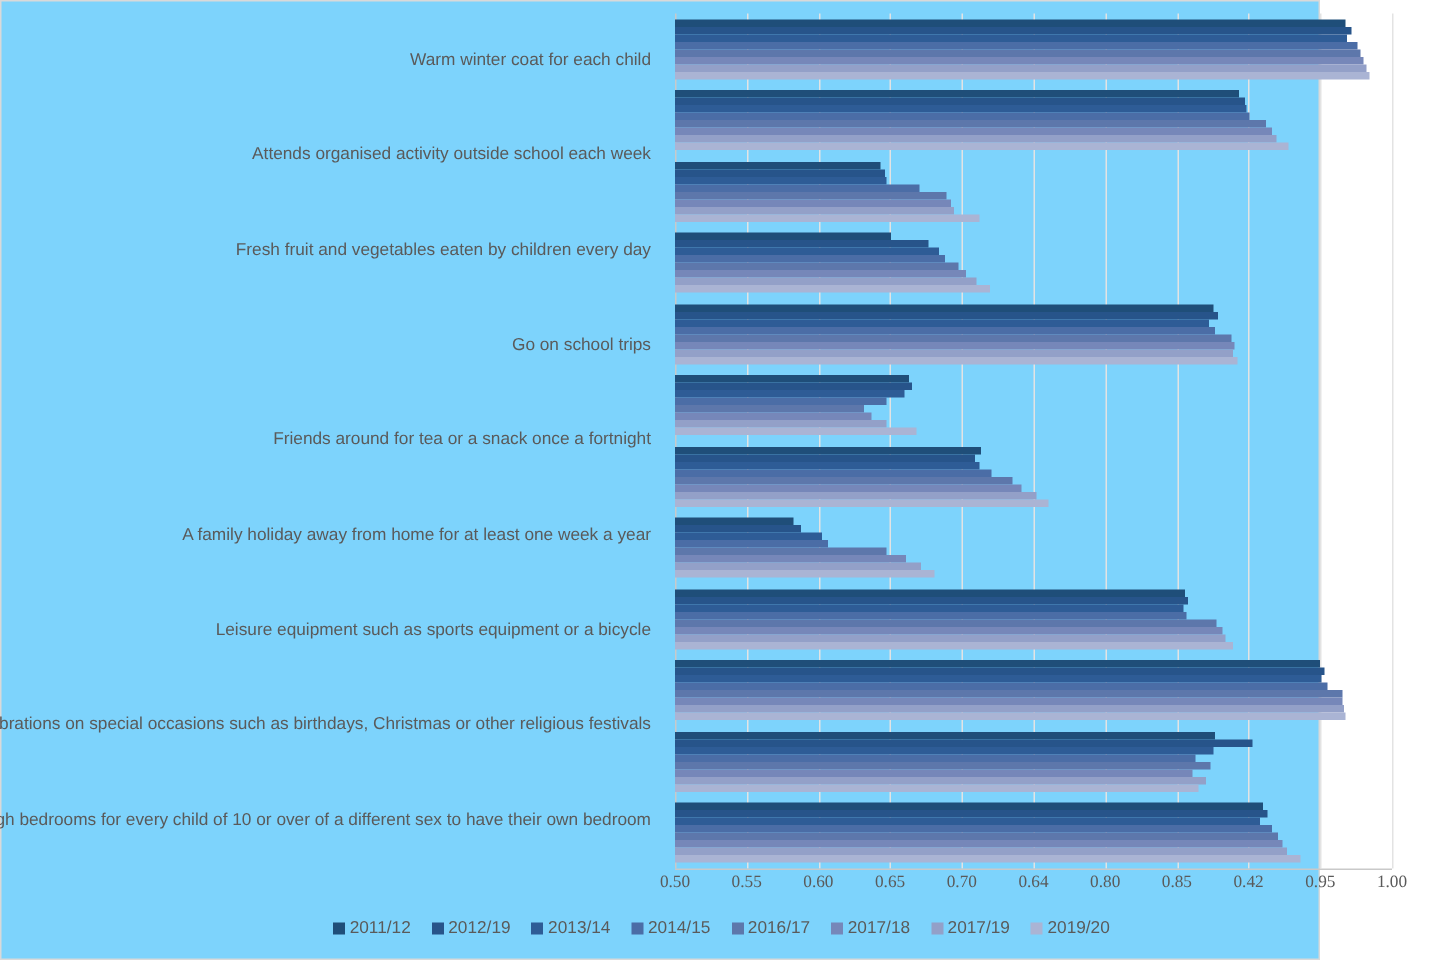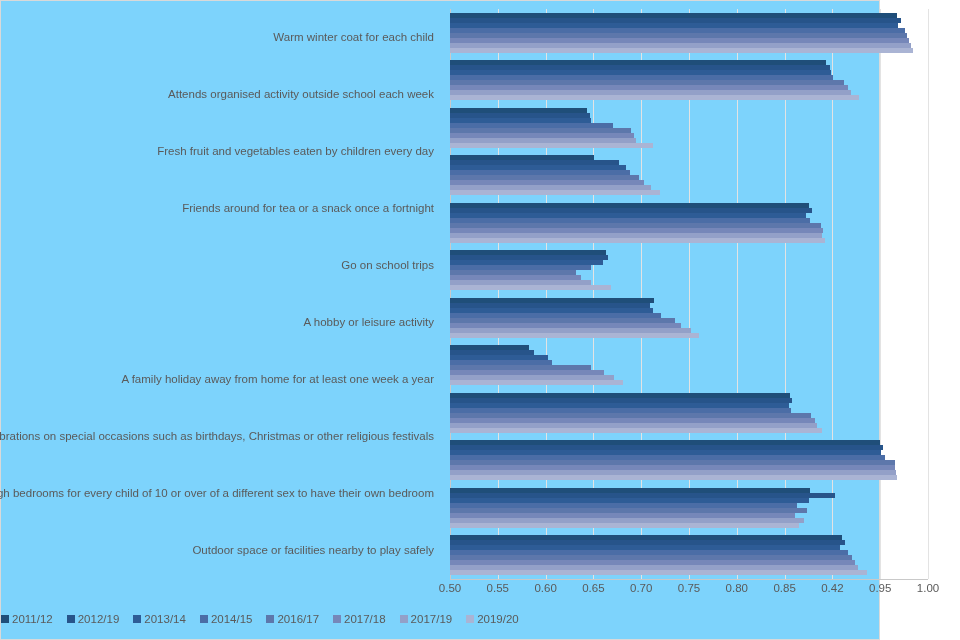--- a/index.html
+++ b/index.html
@@ -114,39 +114,41 @@
     min-width: 0;
   }
 
   
   .xticks {
     position: absolute;
     left: 449px;
     top: 581px;
     width: 478px;
     height: 18px;
+    font-family: Liberation Serif, serif;
   }
   .xtick {
     position: absolute;
     top: 0;
     transform: translateX(-50%);
     font-size: 11.5px;
     color: #5a5a5a;
     white-space: nowrap;
   }
 
   
   .legend {
     position: absolute;
     left: 0;
     top: 608px;
     width: 960px;
     height: 20px;
     display: flex;
     align-items: center;
+    justify-content: center;
     gap: 14px;
   }
   .legend-item {
     display: flex;
     align-items: center;
     gap: 3px;
     font-size: 11.5px;
     color: #5a5a5a;
     white-space: nowrap;
   }
@@ -160,27 +162,26 @@
 <body>
 
 <div id="chart-root">
 
   <div class="plot-wrap">
 
     <div class="cat-labels">
         <div class="cat-label">Warm winter coat for each child</div>
         <div class="cat-label">Attends organised activity outside school each week</div>
         <div class="cat-label">Fresh fruit and vegetables eaten by children every day</div>
+        <div class="cat-label">Go on school trips</div>
         <div class="cat-label">Friends around for tea or a snack once a fortnight</div>
-        <div class="cat-label">Go on school trips</div>
-        <div class="cat-label">A hobby or leisure activity</div>
         <div class="cat-label">A family holiday away from home for at least one week a year</div>
+        <div class="cat-label">Leisure equipment such as sports equipment or a bicycle</div>
         <div class="cat-label">Celebrations on special occasions such as birthdays, Christmas or other religious festivals</div>
         <div class="cat-label">Enough bedrooms for every child of 10 or over of a different sex to have their own bedroom</div>
-        <div class="cat-label">Outdoor space or facilities nearby to play safely</div>
       </div>
 
     <div class="plot-area">
       <div class="gridlines">
           <div class="axis-line" style="left: 0px;"></div>
           <div class="gridline" style="left: 47.8px;"></div>
           <div class="gridline" style="left: 95.6px;"></div>
           <div class="gridline" style="left: 143.4px;"></div>
           <div class="gridline" style="left: 191.2px;"></div>
           <div class="gridline" style="left: 239px;"></div>
@@ -314,21 +315,21 @@
         </div>
     </div>
 
     <div class="axis-baseline"></div>
     <div class="xticks">
         <div class="xtick" style="left: 0px;">0.50</div>
         <div class="xtick" style="left: 47.8px;">0.55</div>
         <div class="xtick" style="left: 95.6px;">0.60</div>
         <div class="xtick" style="left: 143.4px;">0.65</div>
         <div class="xtick" style="left: 191.2px;">0.70</div>
-        <div class="xtick" style="left: 239px;">0.75</div>
+        <div class="xtick" style="left: 239px;">0.64</div>
         <div class="xtick" style="left: 286.8px;">0.80</div>
         <div class="xtick" style="left: 334.6px;">0.85</div>
         <div class="xtick" style="left: 382.4px;">0.42</div>
         <div class="xtick" style="left: 430.2px;">0.95</div>
         <div class="xtick" style="left: 478px;">1.00</div>
       </div>
   </div>
 
   <div class="legend">
       <div class="legend-item">

